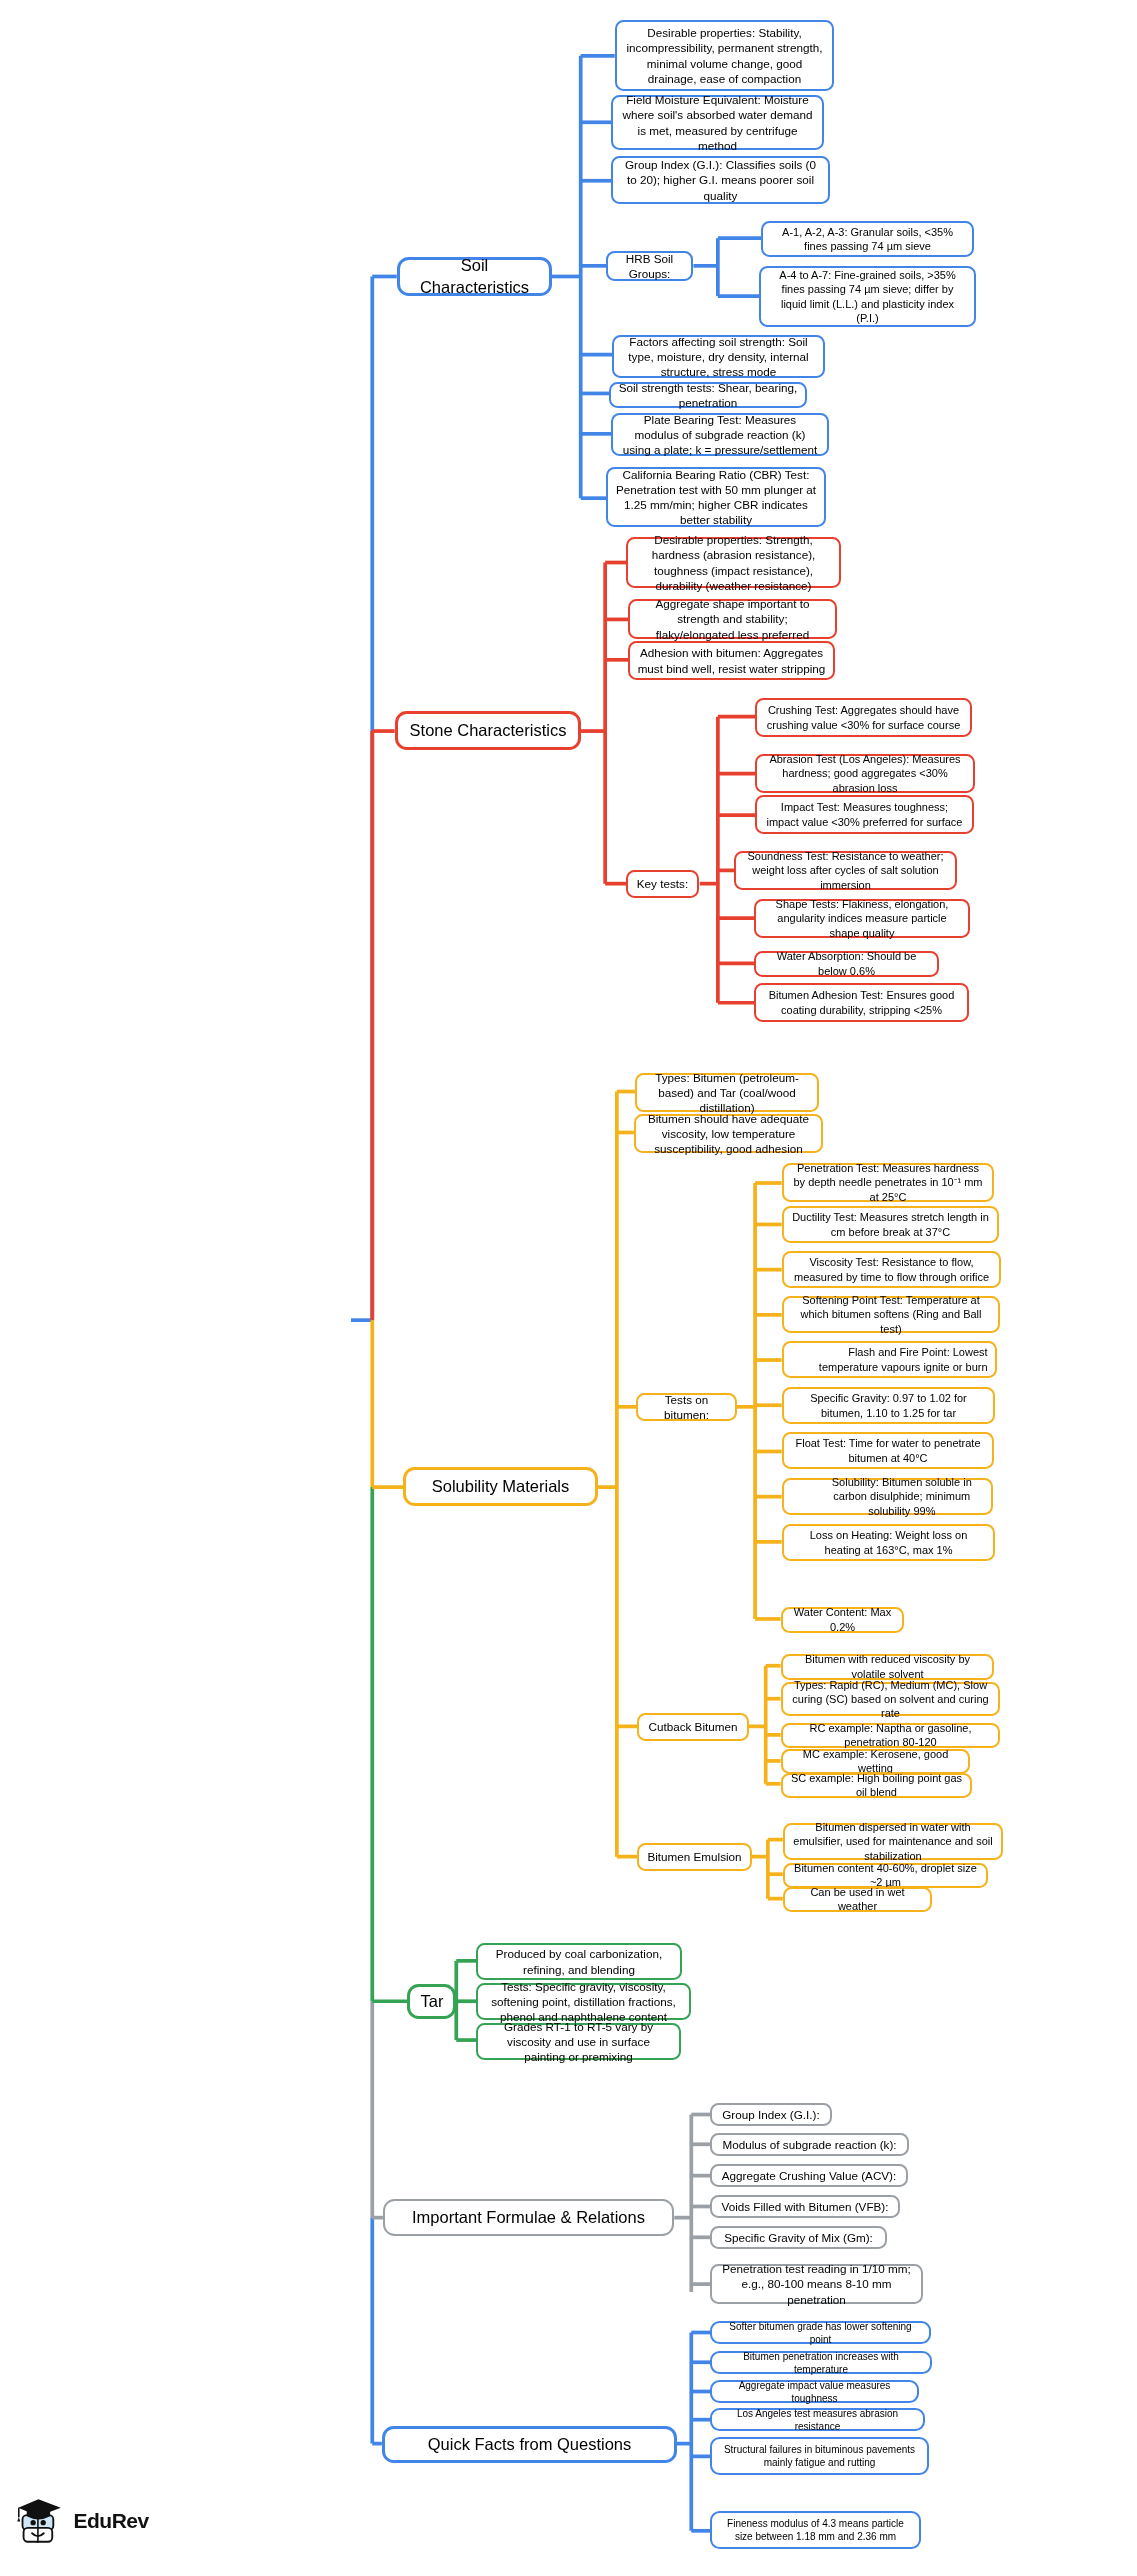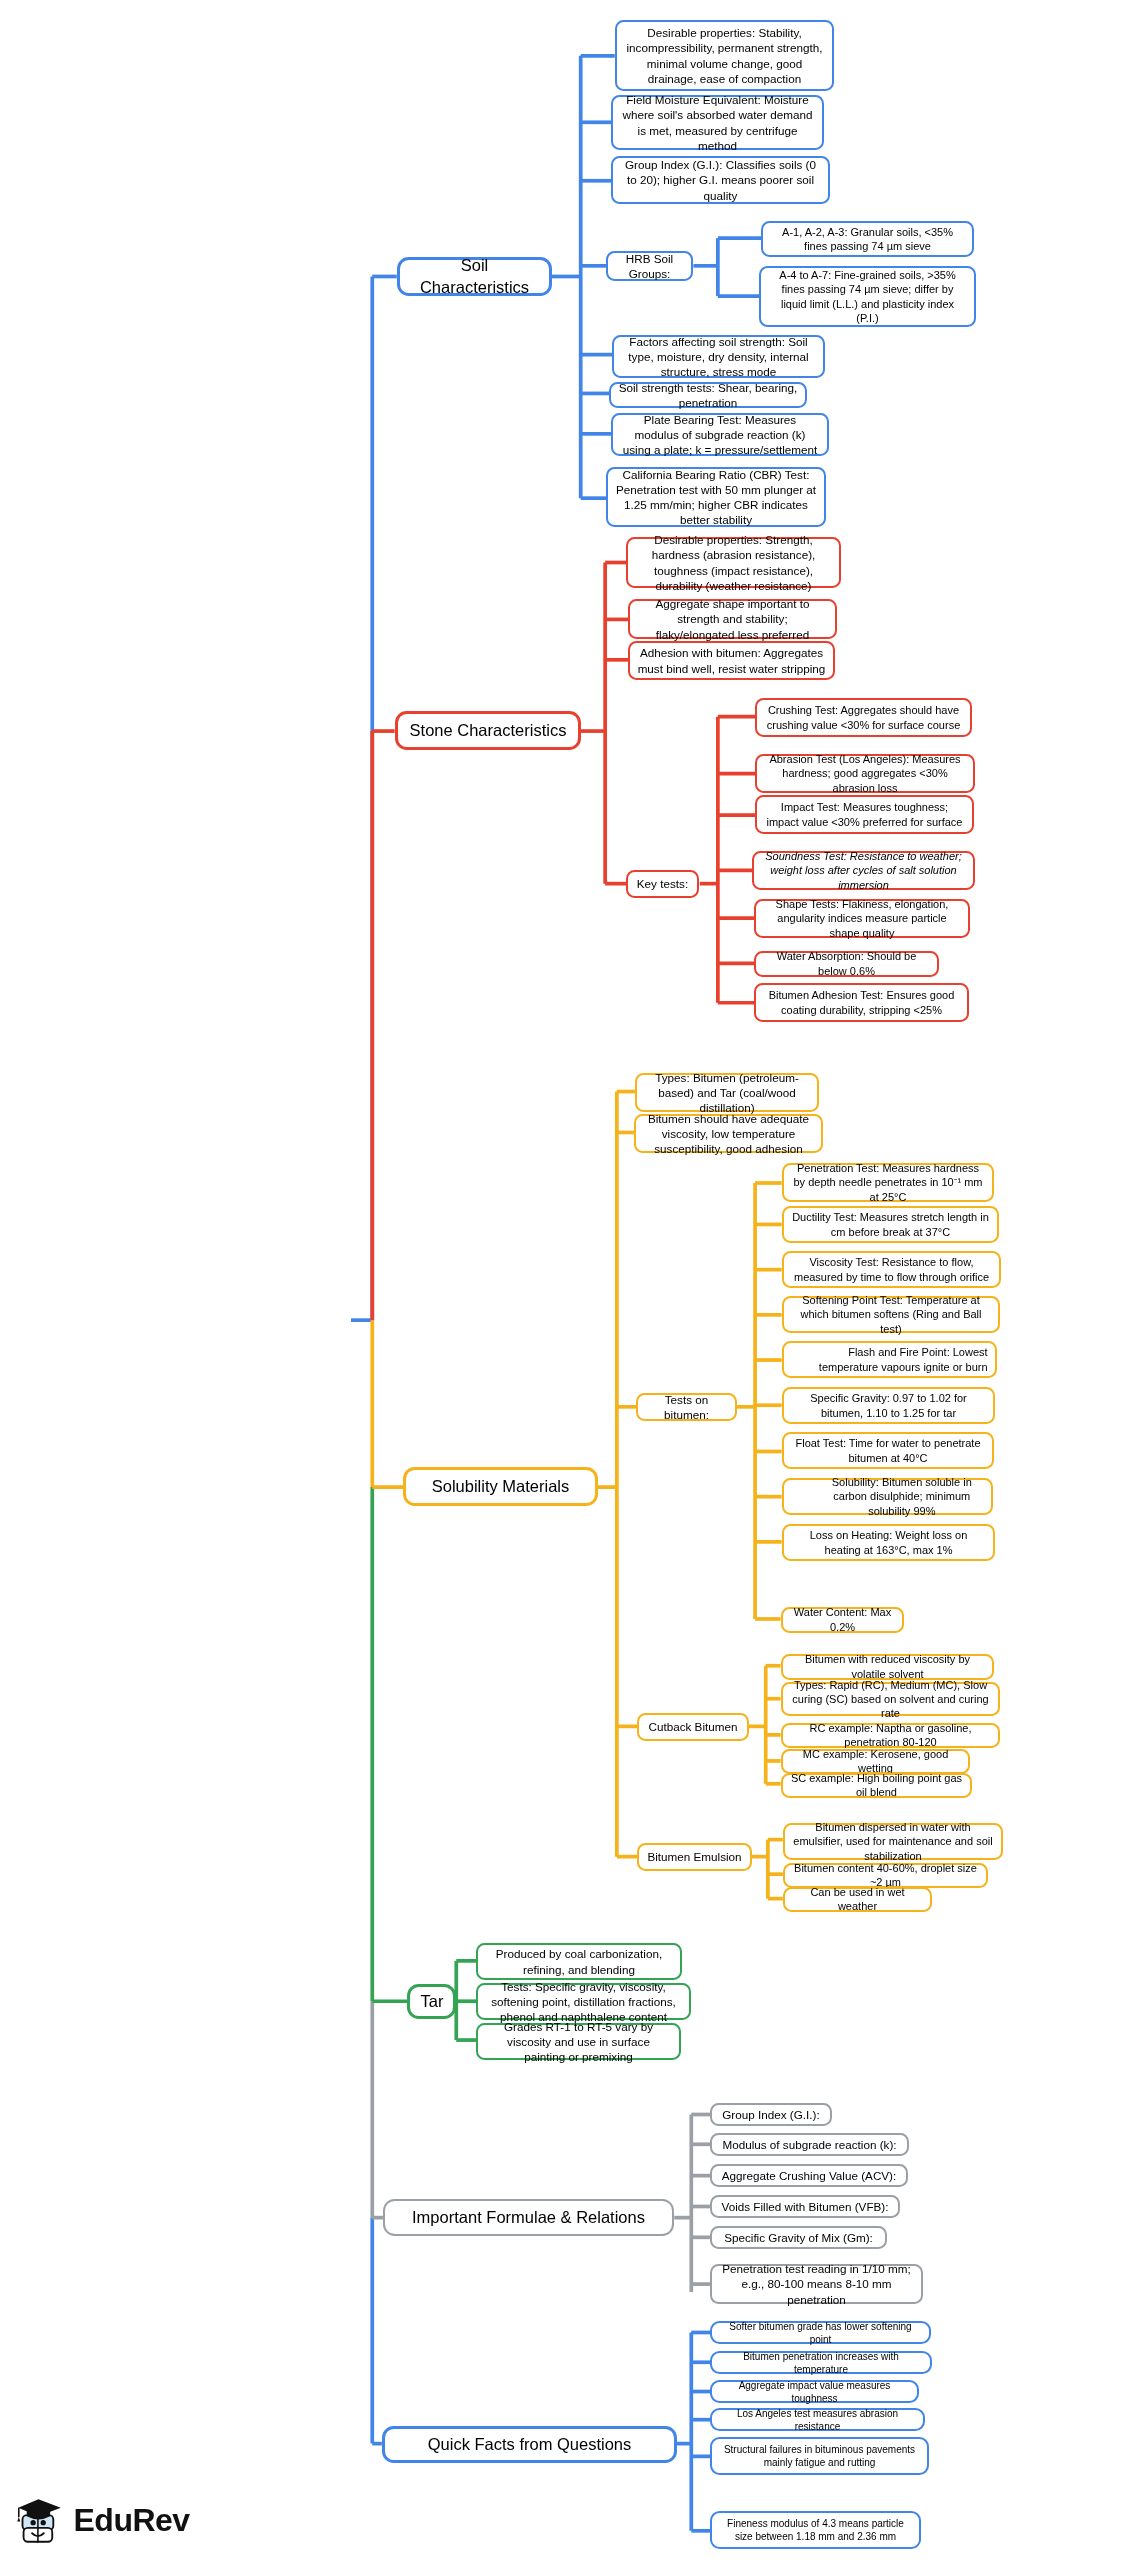--- a/index.html
+++ b/index.html
@@ -76,21 +76,21 @@
     display:flex;
     align-items:center;
     gap:8.5px;
     z-index:6;
   }
   #logo .mark{
     position:relative;
     width:51px; height:51px;
   }
   #logo .word{
-    font-size:32px;
+    font-size:21px;
     font-weight:bold;
     color:#111111;
     letter-spacing:-0.5px;
     font-family:"Liberation Sans", sans-serif;
   }
 </style>
 </head>
 <body>
 
 <div id="map">
@@ -263,21 +263,21 @@
 
   <div class="node lvl3 b-red" style="left:755px; top:698px; width:217px; height:39px;">
     <span>Crushing Test: Aggregates should have crushing value &lt;30% for surface course</span>
   </div>
   <div class="node lvl3 b-red" style="left:755px; top:754px; width:220px; height:39px;">
     <span>Abrasion Test (Los Angeles): Measures hardness; good aggregates &lt;30% abrasion loss</span>
   </div>
   <div class="node lvl3 b-red" style="left:755px; top:795px; width:219px; height:39px;">
     <span>Impact Test: Measures toughness; impact value &lt;30% preferred for surface</span>
   </div>
-  <div class="node lvl3 b-red" style="left:752px; top:851px; width:223px; height:39px;font-style:italic;">
+  <div class="node lvl3 b-red" style="left:734px; top:851px; width:223px; height:39px;">
     <span>Soundness Test: Resistance to weather; weight loss after cycles of salt solution immersion</span>
   </div>
   <div class="node lvl3 b-red" style="left:754px; top:899px; width:216px; height:39px;">
     <span>Shape Tests: Flakiness, elongation, angularity indices measure particle shape quality</span>
   </div>
   <div class="node lvl3 b-red" style="left:754px; top:951px; width:185px; height:25.5px;">
     <span>Water Absorption: Should be below 0.6%</span>
   </div>
   <div class="node lvl3 b-red" style="left:754px; top:983px; width:215px; height:39px;">
     <span>Bitumen Adhesion Test: Ensures good coating durability, stripping &lt;25%</span>

